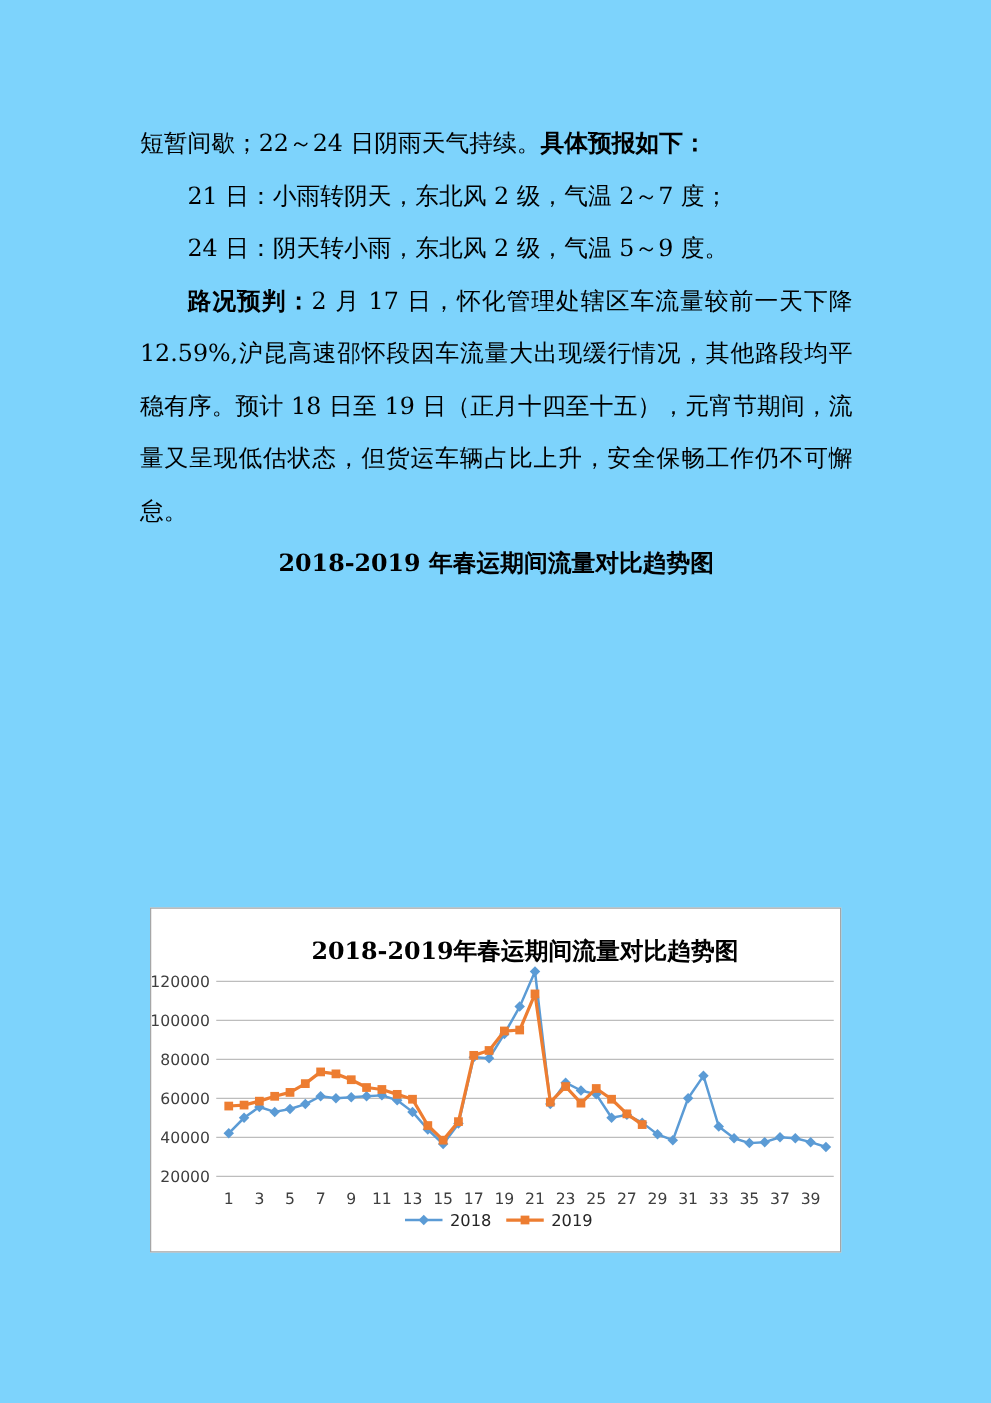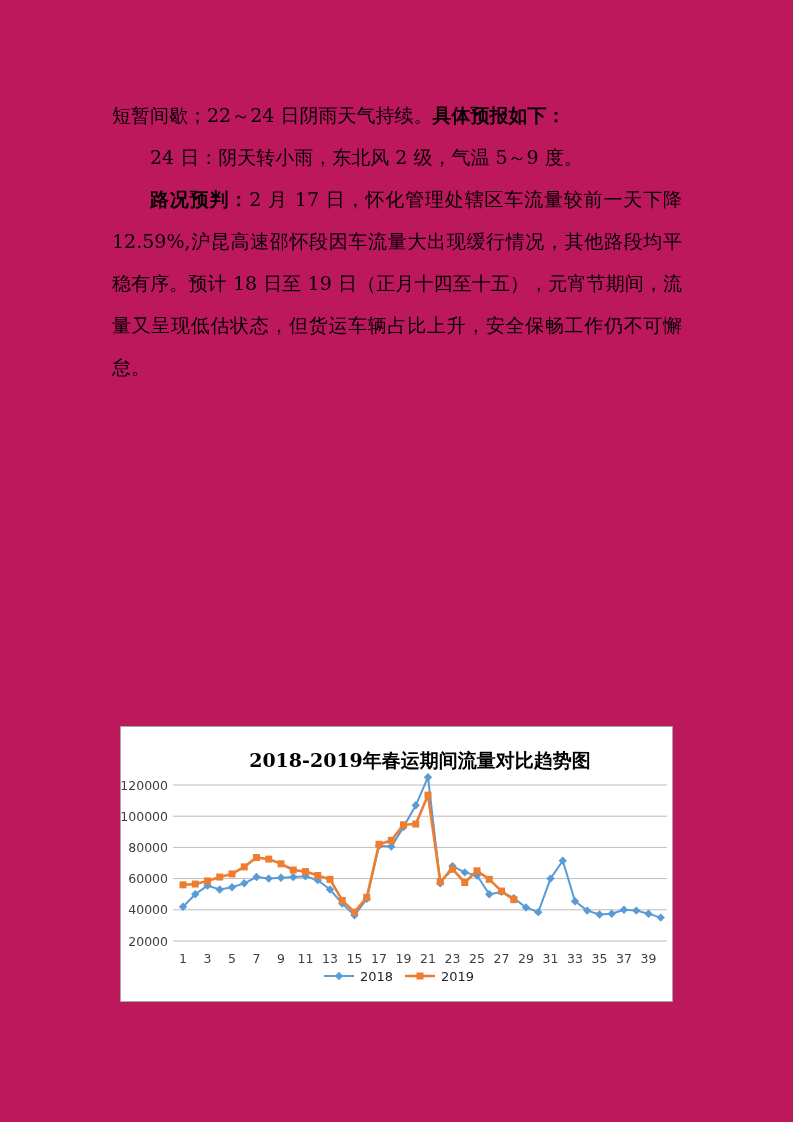--- a/index.html
+++ b/index.html
@@ -1,20 +1,20 @@
 <!DOCTYPE html>
 <html><head>
 <meta charset="utf-8">
 <style>
   html, body { margin: 0; padding: 0; background: #ffffff; }
   .page {
     position: relative;
     width: 793px;
     height: 1122px;
-    background: #be185d;
+    background: #7dd3fc;
     overflow: hidden;
     font-family: "DejaVu Serif", "Liberation Serif", serif;
     color: #000000;
   }
   .doc-body {
     position: absolute;
     left: 112px;
     top: 94px;
     width: 570px;
     font-size: 19px;
@@ -48,22 +48,24 @@
   }
 </style>
 </head>
 <body>
 
 <div class="page">
 
   <div class="doc-body">
 
     <p class=""><span>短暂间歇；22～24 日阴雨天气持续。</span><span class="b">具体预报如下：</span></p>
+      <p class="indent"><span>21 日：小雨转阴天，东北风 2 级，气温 2～7 度；</span></p>
       <p class="indent"><span>24 日：阴天转小雨，东北风 2 级，气温 5～9 度。</span></p>
       <p class="indent"><span class="b">路况预判：</span><span>2 月 17 日，怀化管理处辖区车流量较前一天下降 12.59%,沪昆高速邵怀段因车流量大出现缓行情况，其他路段均平稳有序。预计 18 日至 19 日（正月十四至十五），元宵节期间，流量又呈现低估状态，但货运车辆占比上升，安全保畅工作仍不可懈怠。</span></p>
+      <p class="heading">2018-2019 年春运期间流量对比趋势图</p>
   </div>
 
   <div class="chart-frame">
     <svg viewBox="0 0 551 274" xmlns="http://www.w3.org/2000/svg">
         <line x1="52" y1="214.0" x2="546" y2="214.0" stroke="#bdbdbd" stroke-width="1"></line>
         <text x="47" y="218.5" text-anchor="end" font-size="12.5" fill="#3f3f3f" class="axis-text">20000</text>
         <line x1="52" y1="182.8" x2="546" y2="182.8" stroke="#bdbdbd" stroke-width="1"></line>
         <text x="47" y="187.3" text-anchor="end" font-size="12.5" fill="#3f3f3f" class="axis-text">40000</text>
         <line x1="52" y1="151.6" x2="546" y2="151.6" stroke="#bdbdbd" stroke-width="1"></line>
         <text x="47" y="156.1" text-anchor="end" font-size="12.5" fill="#3f3f3f" class="axis-text">60000</text>

